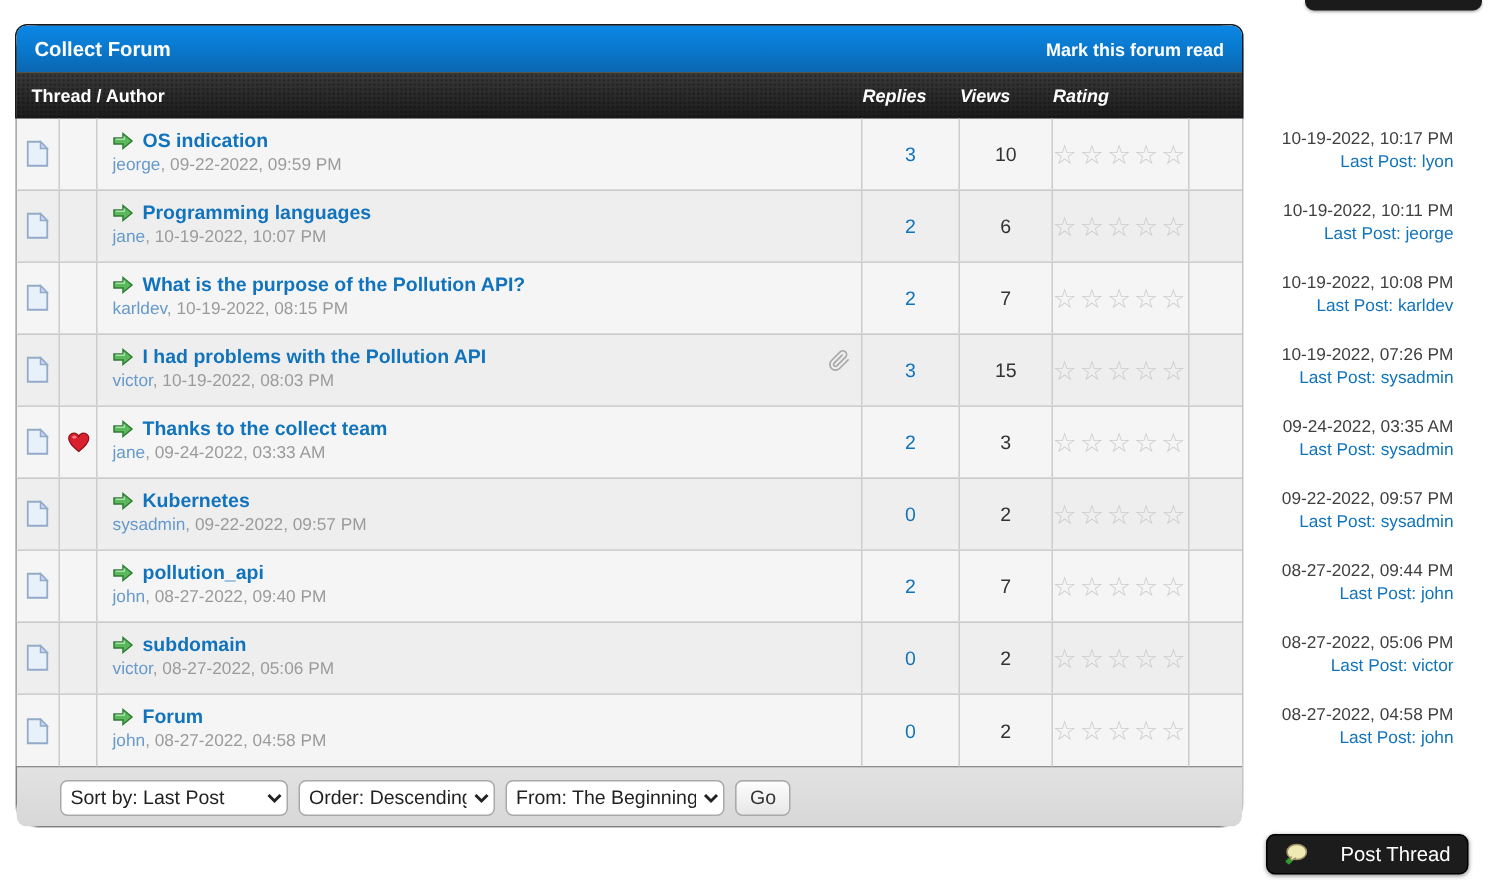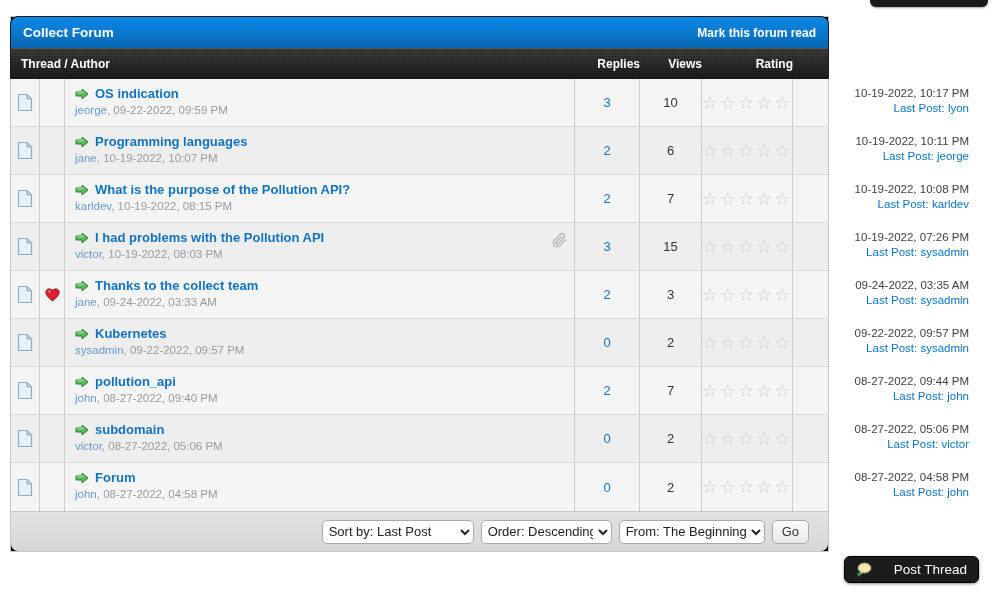--- a/index.html
+++ b/index.html
@@ -7,39 +7,39 @@
     font-family:"Liberation Sans","DejaVu Sans",sans-serif; font-size:13px; color:#333; }
   body { position:relative; overflow:hidden; }
   a { text-decoration:none; cursor:pointer; }
 
   
   .top-sliver { position:absolute; top:0; right:4px; width:118px; height:7px;
     background:#1b1b1b; border-radius:0 0 6px 6px; box-shadow:0 1px 2px rgba(0,0,0,.35); }
 
   
   .tborder { position:absolute; left:10px; top:16px; width:819px;
-    border:1px solid #c6c6c6; border-radius:0; background:#000000; }
+    border:1px solid #c6c6c6; border-radius:16px; background:#000000; }
 
   
   .cap { margin:-1px -1px 0 -1px; border:1px solid #17191c;
     border-radius:8px 8px 0 0; overflow:hidden; }
   .thead { height:31px; display:flex; justify-content:space-between; align-items:center;
     padding:0 12px; background:linear-gradient(180deg,#0b87e6 0%,#0977cb 55%,#0b66b0 100%); }
   .thead .ftitle { color:#fff; font-weight:bold; font-size:13.5px; }
   .thead .markread { color:#fff; font-weight:bold; font-size:12px; }
 
   .grid7 { display:grid; grid-template-columns:29px 25px 510px 65px 62px 91px 186px; }
 
   .tcat { height:30px; align-items:center; border-top:1px solid #55554a;
     background:
       radial-gradient(circle, rgba(0,0,0,.35) .5px, transparent 1px) 0 18px / 3px 3px repeat,
       linear-gradient(180deg,#3a3a3a 0%,#2b2b2b 45%,#1c1c1c 100%);
     color:#fff; font-weight:bold; font-size:12px; }
   .tcat .h-thread { grid-column:1 / 4; padding-left:10px; }
-  .tcat .h-c { text-align:right; }
+  .tcat .h-c { text-align:left;font-style:italic; }
   .tcat .h-last { text-align:right; padding-right:10px; }
 
   
   .row { height:48px; background:#f5f5f5; border-bottom:1px solid #d9d9d9; }
   .row.alt { background:#eeeeee; }
   .row:last-child { border-bottom:none; }
   .cell { border-right:1px solid #ccc; display:flex; align-items:center; justify-content:center; }
   .cell:last-child { border-right:none; }
 
   .c-thread { position:relative; display:block; padding:7px 28px 0 10px; }
@@ -52,22 +52,22 @@
   .c-replies a { color:#1173bc; font-size:13px; }
   .c-views { font-size:13px; color:#333; }
   .stars { color:#ccc; font-size:18px; letter-spacing:2px; line-height:18px; user-select:none; }
 
   .c-last { display:block; text-align:right; padding:8px 10px 0 0; font-size:11.5px; }
   .lp-date { color:#3f3f3f; margin-bottom:3px; }
   .lp-link { color:#1173bc; }
 
   
   .tfoot { height:40px; background:linear-gradient(#e2e2e2,#d7d7d7); border-top:1px solid #c6c6c6;
-    border-radius:0 0 7px 7px; display:flex; justify-content:flex-end; align-items:center;
-    gap:7px; padding:0 19px; }
+    border-radius:0 0 7px 7px; display:flex; align-items:center;
+    gap:7px; padding:0 29px; }
   .tfoot select { height:24px; font-size:13px; color:#222; border:1px solid #a9a9a9;
     border-radius:5px; background:#fff; padding:0 2px;
     font-family:"Liberation Sans","DejaVu Sans",sans-serif; }
   .sel-sort { width:152px; } .sel-order { width:131px; } .sel-from { width:146px; }
   .go-btn { height:24px; padding:0 9px; font-size:13px; color:#333; border:1px solid #a9a9a9;
     border-radius:5px; background:linear-gradient(#fdfdfd,#e7e7e7); cursor:pointer;
     font-family:"Liberation Sans","DejaVu Sans",sans-serif; }
 
   
   .post-btn { position:absolute; top:556px; right:13px; height:27px; display:flex;

